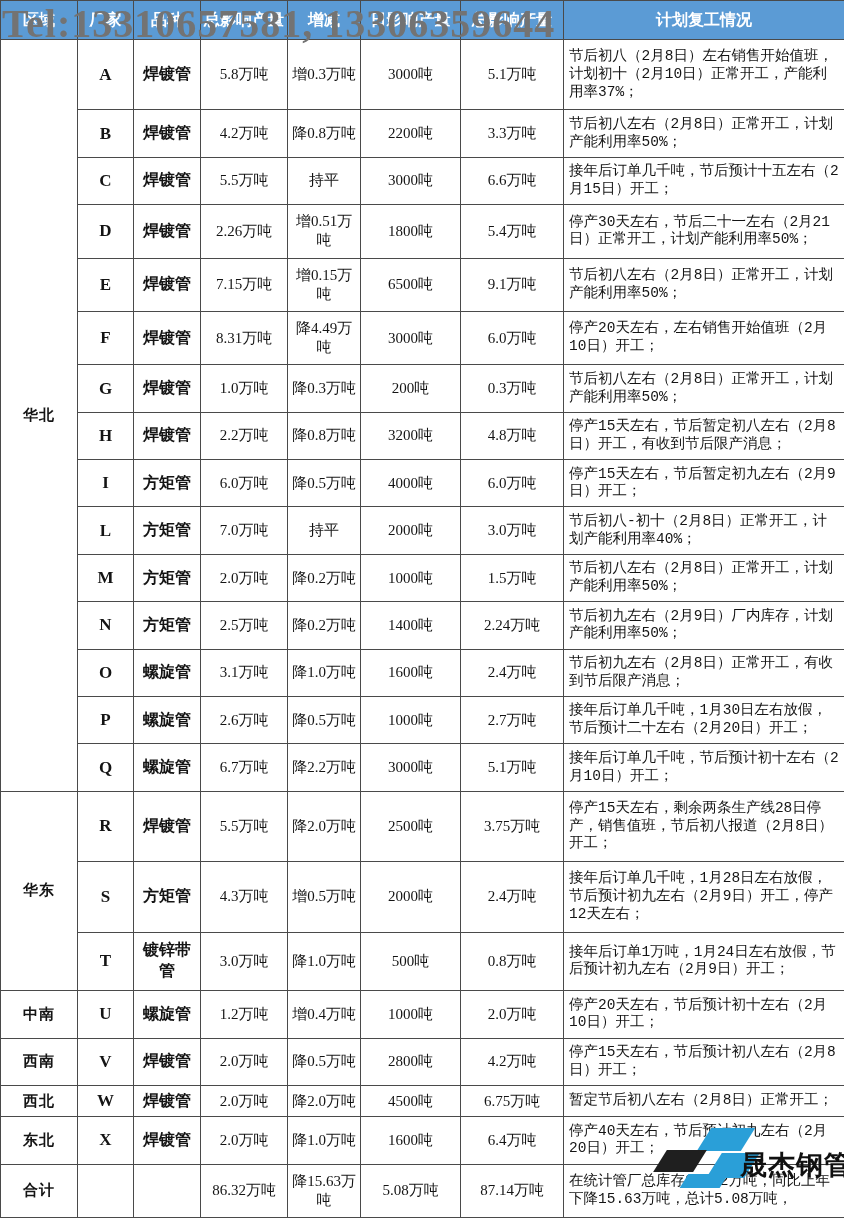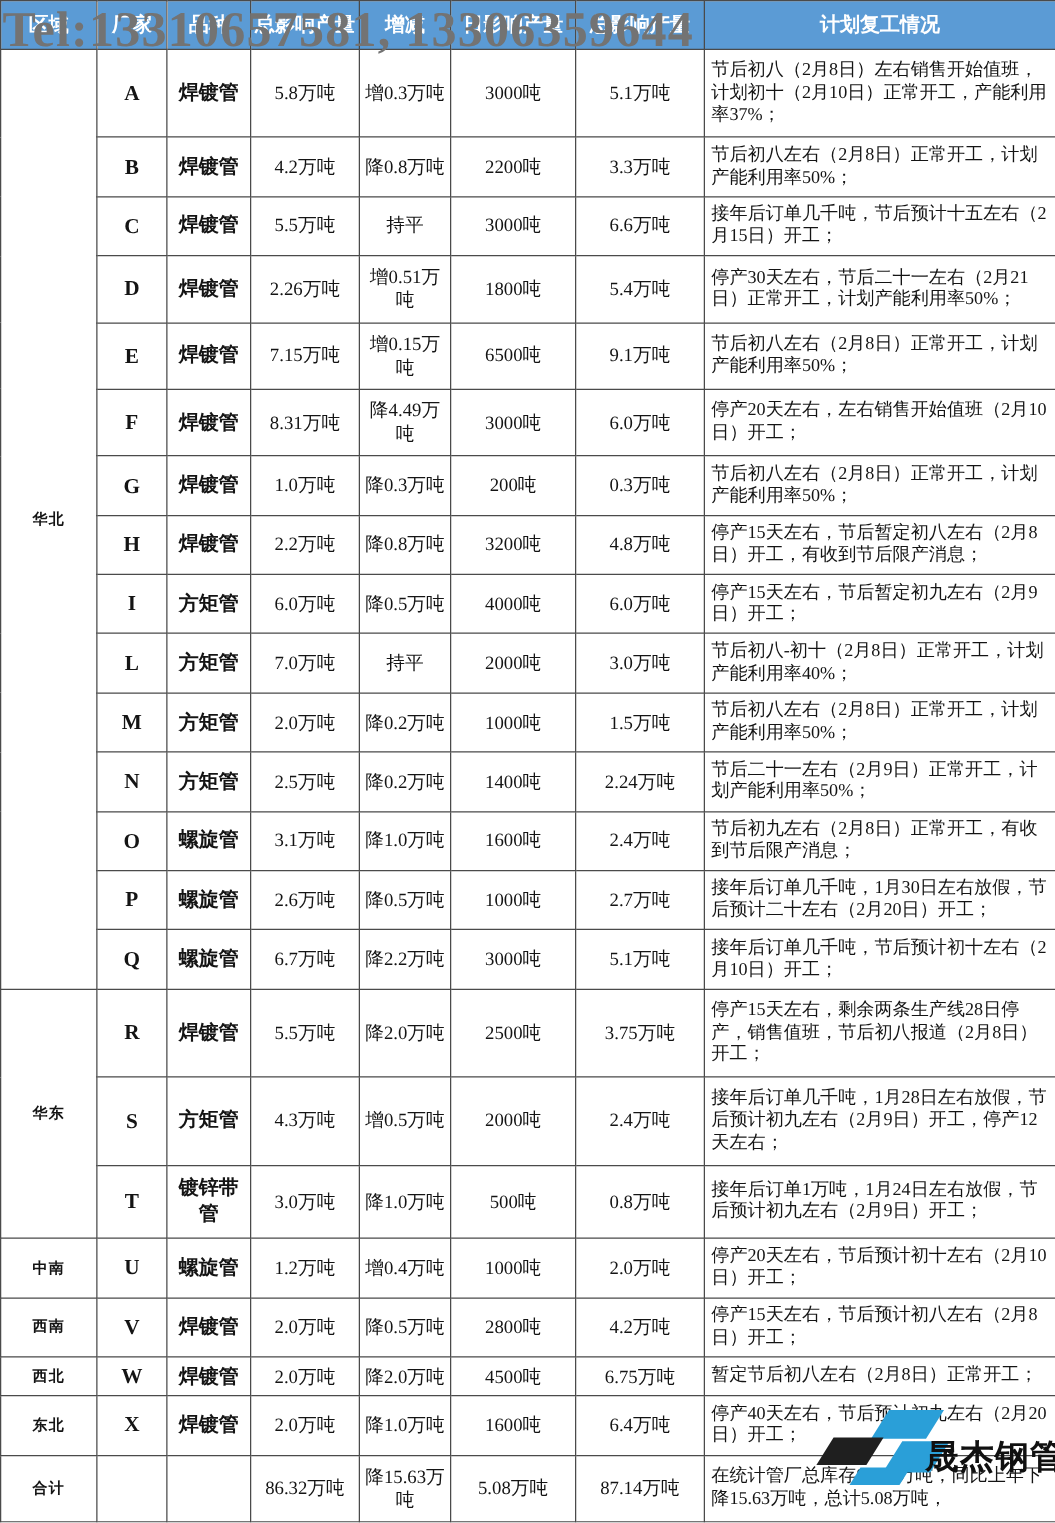--- a/index.html
+++ b/index.html
@@ -17,27 +17,27 @@
     text-align:center;vertical-align:middle;
     padding:1px 2px;
     font-size:15px;color:#141414;
     overflow:hidden;
   }
   thead th{
     background:#5b9bd5;color:#ffffff;
     font-size:16px;font-weight:bold;height:36px;
     font-family:"Liberation Serif","DejaVu Serif",serif;
   }
-  td.region{font-weight:bold;font-size:12px;letter-spacing:1px;}
+  td.region{font-weight:bold;font-size:15px;letter-spacing:1px;}
   td.code{font-weight:bold;font-size:17px;}
   td.variety{font-weight:bold;font-size:16px;font-family:Liberation Mono, monospace;}
   td.num{font-size:15px;}
   td.remark{
     text-align:left;padding:0 5px;
-    font-size:14.5px;line-height:1.22;
+    font-size:14.5px;line-height:1.22;font-family:Liberation Mono, monospace;
   }
   
   .tel-overlay{
     position:absolute;left:2px;top:0px;
     color:#737373;font-size:40px;font-weight:bold;
     white-space:nowrap;letter-spacing:1px;
     font-family:"Liberation Serif","DejaVu Serif",serif;
     pointer-events:none;
   }
   
@@ -181,21 +181,21 @@
         <td class="num">1.5万吨</td>
         <td class="remark">节后初八左右（2月8日）正常开工，计划产能利用率50%；</td>
       </tr>
       <tr>
         <td class="code">N</td>
         <td class="variety">方矩管</td>
         <td class="num">2.5万吨</td>
         <td class="num">降0.2万吨</td>
         <td class="num">1400吨</td>
         <td class="num">2.24万吨</td>
-        <td class="remark">节后二十一左右（2月9日）正常开工，计划产能利用率50%；</td>
+        <td class="remark">节后初九左右（2月9日）厂内库存，计划产能利用率50%；</td>
       </tr>
       <tr>
         <td class="code">O</td>
         <td class="variety">螺旋管</td>
         <td class="num">3.1万吨</td>
         <td class="num">降1.0万吨</td>
         <td class="num">1600吨</td>
         <td class="num">2.4万吨</td>
         <td class="remark">节后初九左右（2月8日）正常开工，有收到节后限产消息；</td>
       </tr>

